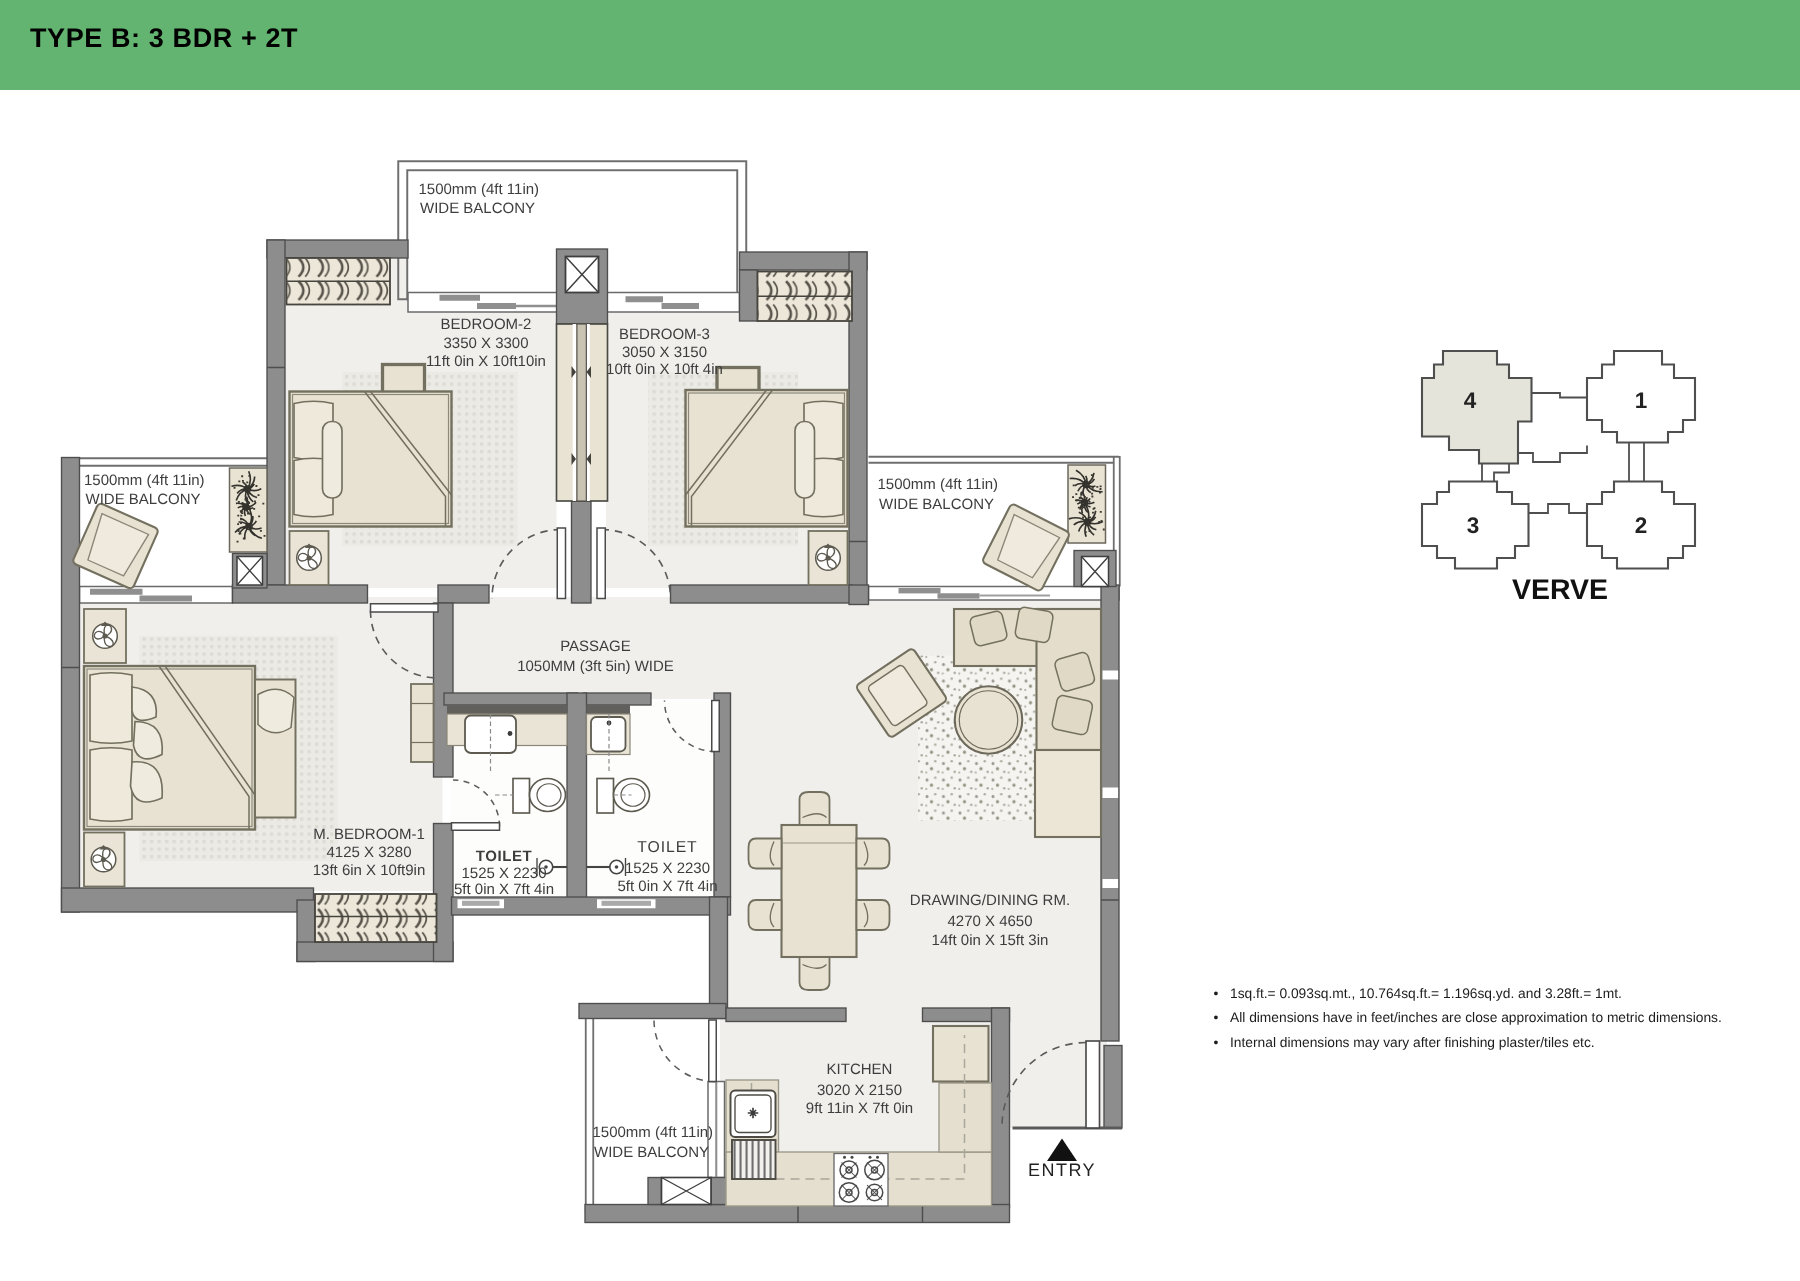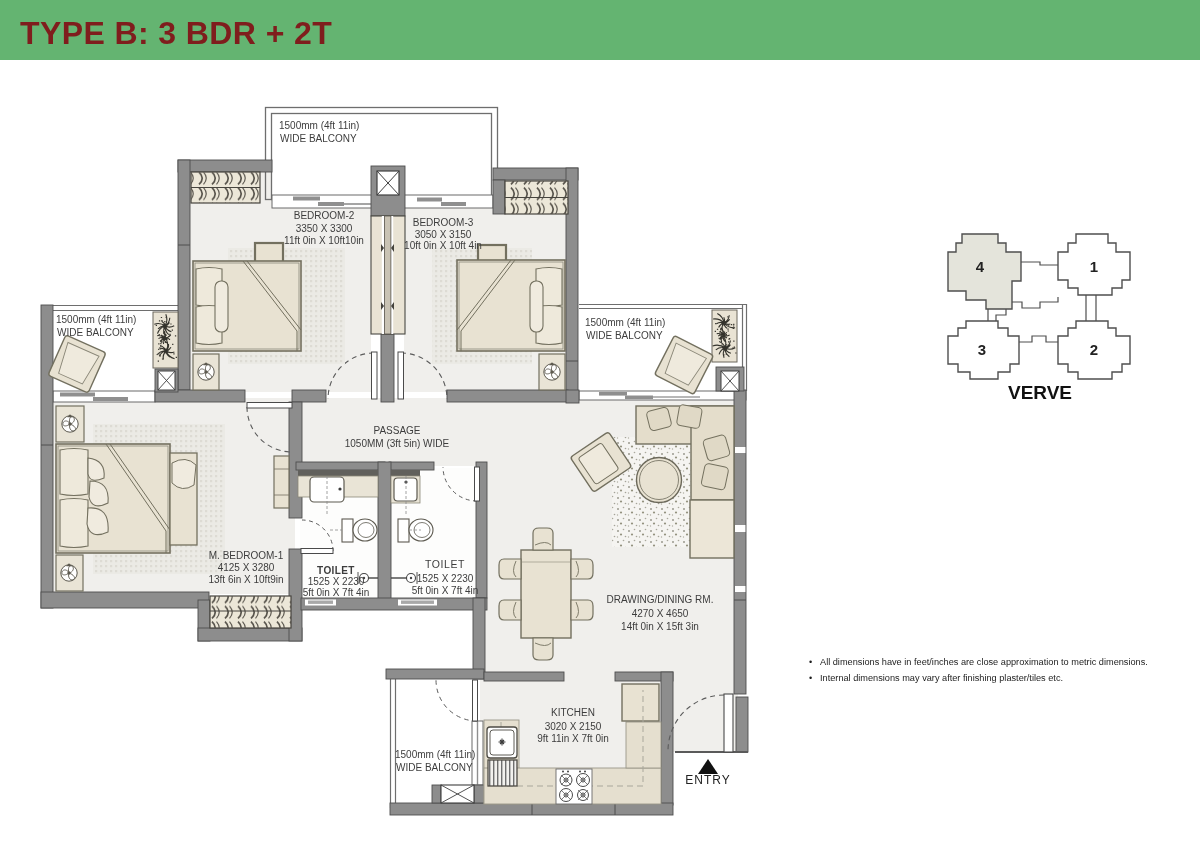--- a/index.html
+++ b/index.html
@@ -1,37 +1,38 @@
 <!DOCTYPE html>
 <html><head>
 <meta charset="utf-8">
 <style>
   html,body{margin:0;padding:0;background:#fff;}
   .page{position:relative;width:1200px;height:854px;background:#ffffff;overflow:hidden;font-family:"Liberation Sans",sans-serif;}
   .hdr{position:absolute;left:0;top:0;width:1200px;height:60px;background:#64b471;}
-  .hdr span{position:absolute;left:20px;top:15px;font-size:32px;font-weight:bold;color:#7f1d1d;letter-spacing:0.4px;}
+  .hdr span{position:absolute;left:20px;top:15px;font-size:18px;font-weight:bold;color:#000000;letter-spacing:0.4px;}
   .rera{position:absolute;left:831px;top:132px;font-size:17px;font-weight:bold;color:#111;line-height:22px;white-space:nowrap;}
   .disc{position:absolute;left:807px;top:656px;width:375px;color:#111;}
   .disc h3{margin:0 0 8px 0;font-size:13.5px;font-weight:bold;}
   .disc ul{margin:0;padding-left:13px;list-style:none;}
   .disc li{position:relative;font-size:9.2px;line-height:12.2px;margin-bottom:4.2px;color:#1c1c1c;}
   .disc li:before{content:"\2022";position:absolute;left:-11px;top:0;}
   svg text{font-family:"Liberation Sans",sans-serif;}
 </style>
 </head>
 <body>
 <div class="page">
 
 <div class="hdr">
       <span>TYPE B: 3 BDR + 2T</span>
     </div>
 
 
 <div class="disc">
 <ul>
+<li>1sq.ft.= 0.093sq.mt., 10.764sq.ft.= 1.196sq.yd. and 3.28ft.= 1mt.</li>
 <li>All dimensions have in feet/inches are close approximation to metric dimensions.</li>
 <li>Internal dimensions may vary after finishing plaster/tiles etc.</li>
 </ul>
 </div>
 <svg width="1200" height="854" viewBox="0 0 1200 854" style="position:absolute;left:0;top:0;">
 <defs>
   <pattern id="rug" width="5" height="5" patternUnits="userSpaceOnUse">
     <rect width="5" height="5" fill="#ebeae5"></rect>
     <rect x="0" y="0" width="2.2" height="2.2" fill="#dddbd4"></rect>
   </pattern>

